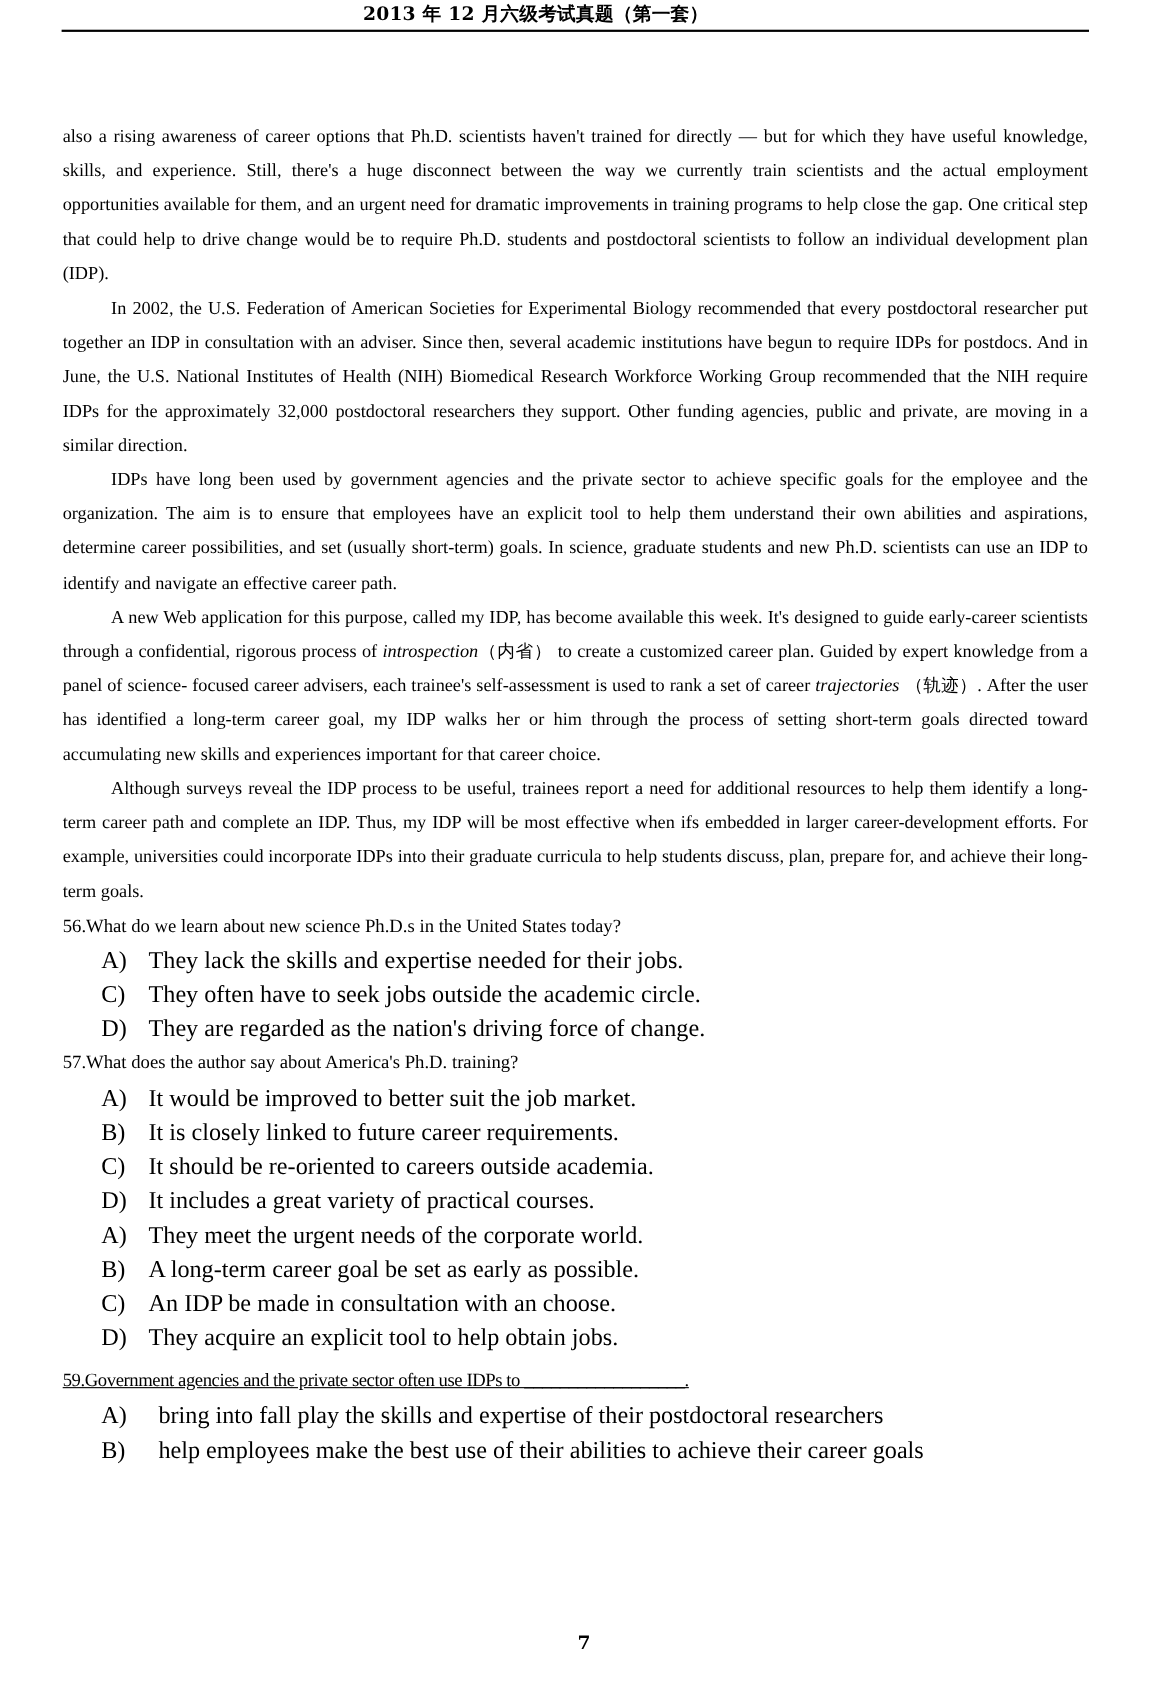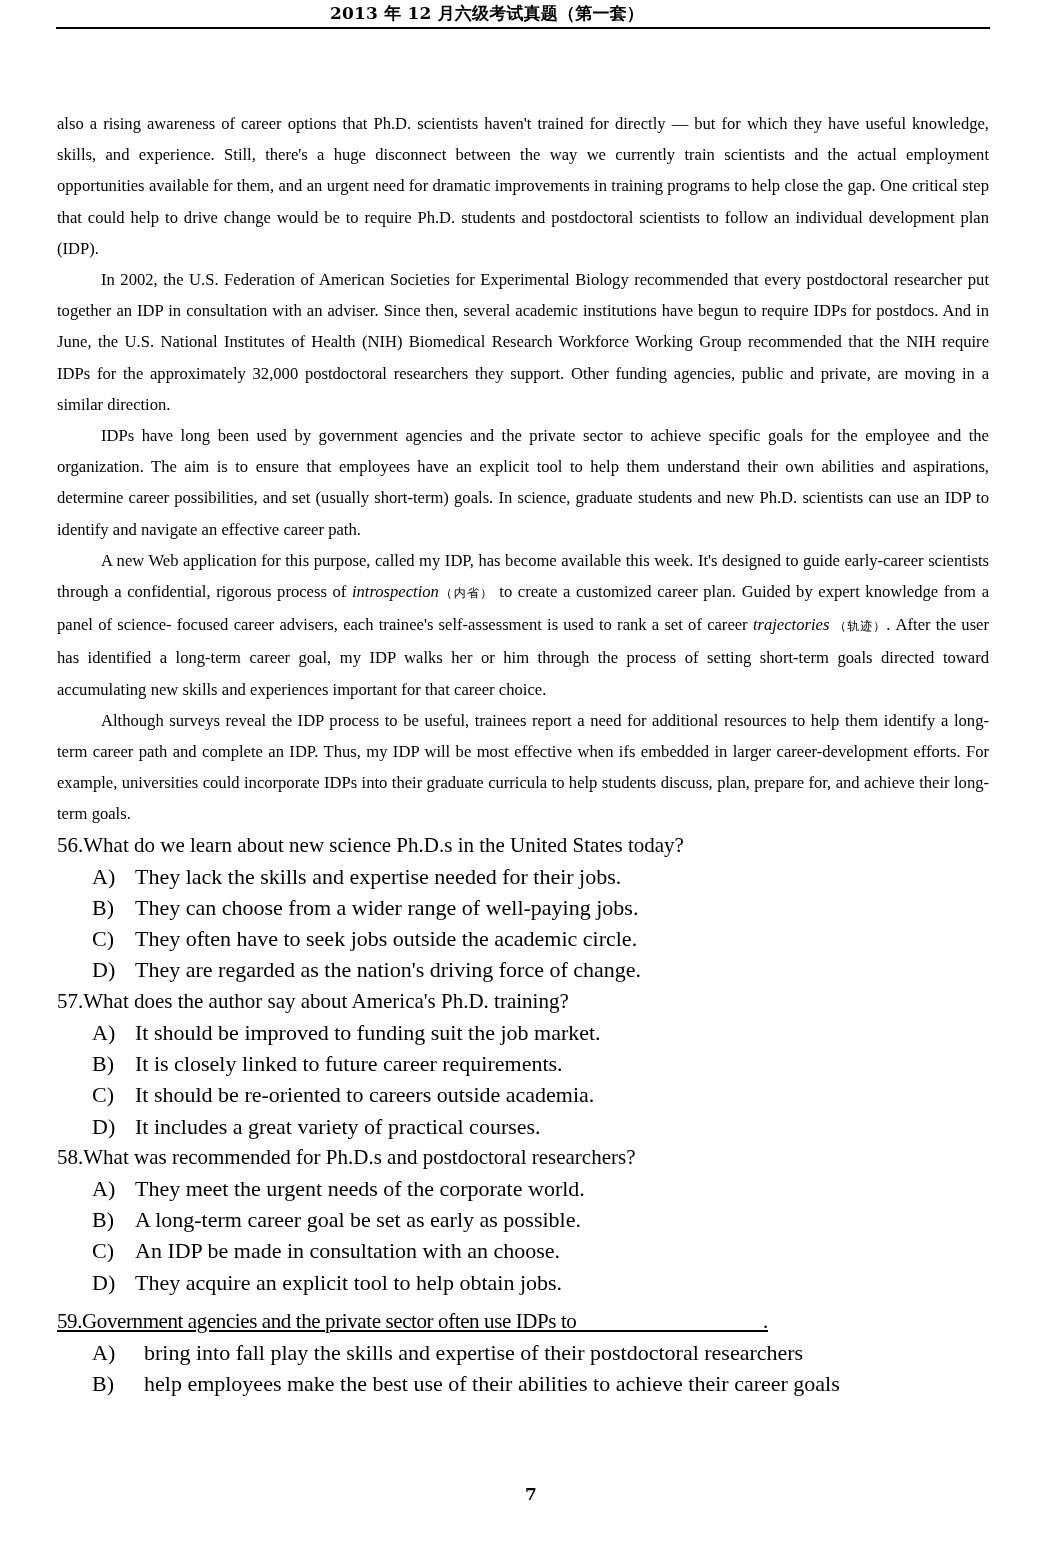--- a/index.html
+++ b/index.html
@@ -72,30 +72,30 @@
   }
   p.para.indent {
     text-indent: 44px;
   }
   p.para .it {
     font-style: italic;
   }
   p.para .cjk {
     font-family: "DejaVu Sans", "Liberation Sans", sans-serif;
     font-style: normal;
-    font-size: 12px;
+    font-size: 16px;
   }
 
   
   .question-block {
     margin-top: 0;
   }
   .q-stem {
     margin: 0;
-    font-size: 21px;
+    font-size: 17px;
     line-height: 31.2px;
     text-align: left;
     white-space: nowrap;
   }
   .q-blank {
     letter-spacing: -0.4px;
     text-decoration: underline;
   }
   .opt-list {
     margin: 0;
@@ -156,38 +156,36 @@
     <p class="para indent">IDPs have long been used by government agencies and the private sector to achieve specific goals for the employee and the organization. The aim is to ensure that employees have an explicit tool to help them understand their own abilities and aspirations, determine career possibilities, and set (usually short-term) goals. In science, graduate students and new Ph.D. scientists can use an IDP to identify and navigate an effective career path.</p>
 
     <p class="para indent"><span>A new Web application for this purpose, called my IDP, has become available this week. It's designed to guide early-career scientists through a confidential, rigorous process of </span><span class="it">introspection</span><span class="cjk">（内省）</span><span> to create a customized career plan. Guided by expert knowledge from a panel of science- focused career advisers, each trainee's self-assessment is used to rank a set of career </span><span class="it">trajectories</span><span class="cjk"> （轨迹）</span><span>. After the user has identified a long-term career goal, my IDP walks her or him through the process of setting short-term goals directed toward accumulating new skills and experiences important for that career choice.</span></p>
 
     <p class="para indent">Although surveys reveal the IDP process to be useful, trainees report a need for additional resources to help them identify a long-term career path and complete an IDP. Thus, my IDP will be most effective when ifs embedded in larger career-development efforts. For example, universities could incorporate IDPs into their graduate curricula to help students discuss, plan, prepare for, and achieve their long-term goals.</p>
 
     <div class="question-block">
       <p class="q-stem">56.What do we learn about new science Ph.D.s in the United States today?</p>
       <div class="opt-list">
         <label class="opt"><span class="opt-letter">A)</span><span class="opt-text">They lack the skills and expertise needed for their jobs.</span></label>
-        <label class="opt"><span class="opt-letter">B)</span><span class="opt-text">They can choose from a wider range of well-paying jobs.</span></label>
         <label class="opt"><span class="opt-letter">C)</span><span class="opt-text">They often have to seek jobs outside the academic circle.</span></label>
         <label class="opt"><span class="opt-letter">D)</span><span class="opt-text">They are regarded as the nation's driving force of change.</span></label>
       </div>
     </div>
 
     <div class="question-block">
       <p class="q-stem">57.What does the author say about America's Ph.D. training?</p>
       <div class="opt-list">
-        <label class="opt"><span class="opt-letter">A)</span><span class="opt-text">It should be improved to funding suit the job market.</span></label>
+        <label class="opt"><span class="opt-letter">A)</span><span class="opt-text">It would be improved to better suit the job market.</span></label>
         <label class="opt"><span class="opt-letter">B)</span><span class="opt-text">It is closely linked to future career requirements.</span></label>
         <label class="opt"><span class="opt-letter">C)</span><span class="opt-text">It should be re-oriented to careers outside academia.</span></label>
         <label class="opt"><span class="opt-letter">D)</span><span class="opt-text">It includes a great variety of practical courses.</span></label>
       </div>
     </div>
 
     <div class="question-block">
-      <p class="q-stem">58.What was recommended for Ph.D.s and postdoctoral researchers?</p>
       <div class="opt-list">
         <label class="opt"><span class="opt-letter">A)</span><span class="opt-text">They meet the urgent needs of the corporate world.</span></label>
         <label class="opt"><span class="opt-letter">B)</span><span class="opt-text">A long-term career goal be set as early as possible.</span></label>
         <label class="opt"><span class="opt-letter">C)</span><span class="opt-text">An IDP be made in consultation with an choose.</span></label>
         <label class="opt"><span class="opt-letter">D)</span><span class="opt-text">They acquire an explicit tool to help obtain jobs.</span></label>
       </div>
     </div>
 
     <div class="q59-gap"></div>
 

